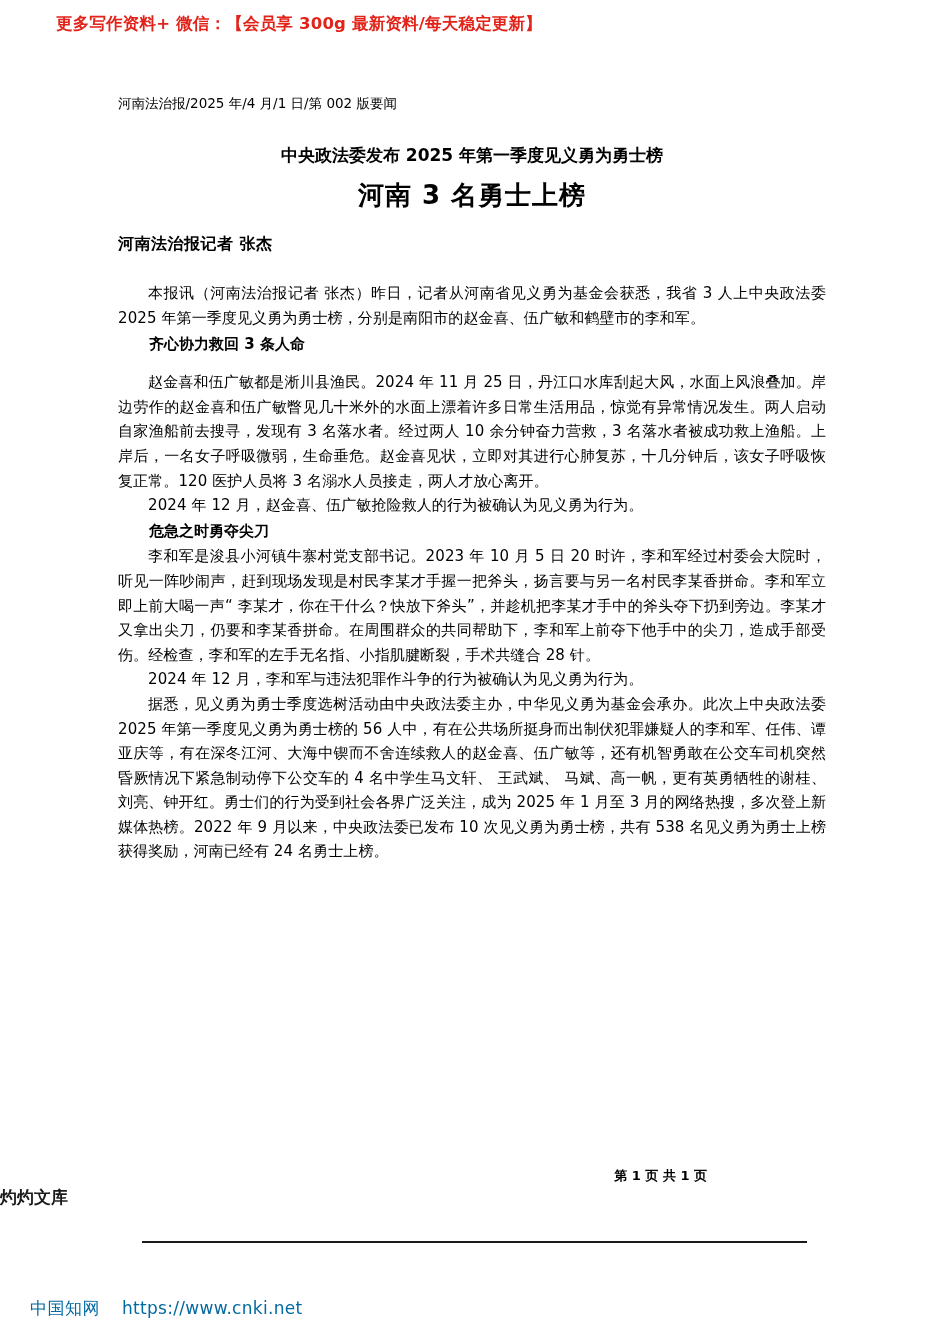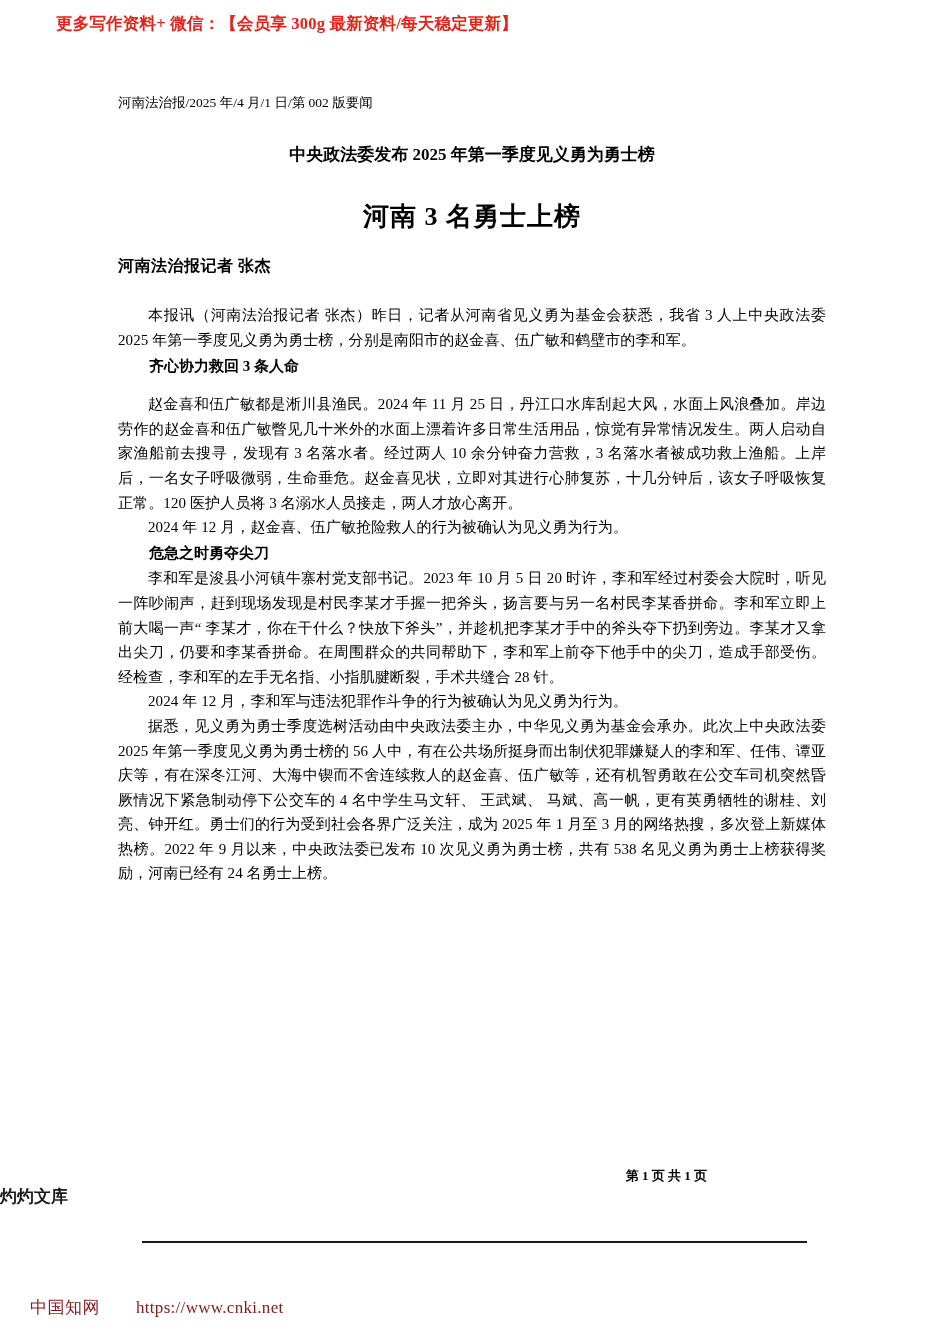--- a/index.html
+++ b/index.html
@@ -30,21 +30,20 @@
     white-space: nowrap;
   }
 
   
   .page {
     position: absolute;
     left: 0;
     top: 0;
     width: 842px;
     height: 1344px;
-    font-family: Liberation Serif, serif;
   }
 
   .content {
     position: absolute;
     left: 118px;
     top: 92px;
     width: 708px;
   }
 
   .source-line {
@@ -56,21 +55,21 @@
 
   .kicker {
     margin-top: 28px;
     text-align: center;
     font-size: 17px;
     font-weight: bold;
     line-height: 26px;
   }
 
   .headline {
-    margin-top: 30px;
+    margin-top: 8px;
     text-align: center;
     font-size: 26px;
     font-weight: bold;
     line-height: 38px;
     letter-spacing: 1px;
   }
 
   .byline {
     text-align: left;
     font-size: 16px;
@@ -133,22 +132,22 @@
     height: 2px;
     background: #1a1a1a;
   }
 
   .cnki {
     position: absolute;
     left: 30px;
     top: 1296px;
     display: flex;
     align-items: baseline;
-    gap: 36px;
-    color: #7f1d1d;
+    gap: 22px;
+    color: #0369a1;
     white-space: nowrap;
     justify-content: space-between;
   }
   .cnki-name {
     font-size: 17px;
     line-height: 24px;
     letter-spacing: 0.5px;
   }
   .cnki-url {
     font-size: 17px;

